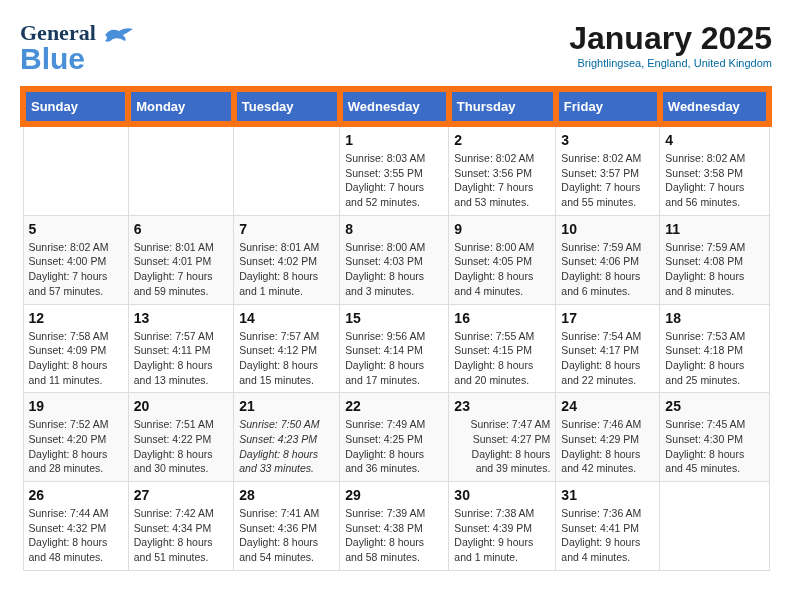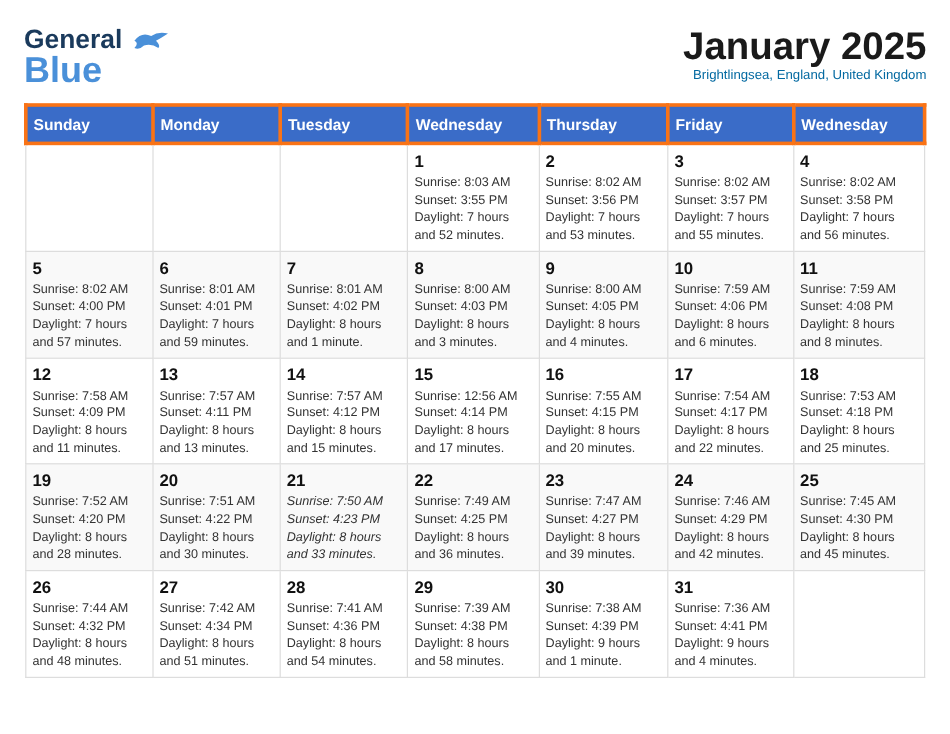--- a/index.html
+++ b/index.html
@@ -41,21 +41,21 @@
     }
     thead tr {
       background: #3a6cc8;
       color: #fff;
     }
     thead th {
       padding: 7px 5px;
       text-align: left;
       font-size: 13px;
       font-weight: bold;
-      border: 3px solid #f97316;
+      border: 6px solid #f97316;
     }
     tbody tr {
       border-bottom: 1px solid #ccc;
     }
     tbody td {
       vertical-align: top;
       padding: 5px;
       border: 1px solid #ddd;
       min-height: 80px;
       width: 113px;
@@ -80,21 +80,21 @@
       gap: 4px;
     }
   </style>
 </head>
 <body>
 
 <div class="header">
   <div class="logo-wrapper">
     <div class="logo">
       <div style="display:flex;align-items:center;gap:4px;">
-        <div style="font-size:22px;font-weight:bold;color:#1a3a5c;">
+        <div style="font-size:22px;font-weight:bold;color:#1a3a5c;font-family:Liberation Serif, serif;">
           <span style="color:#1a3a5c;">General</span>
           <svg width="32" height="20" viewBox="0 0 32 20" style="display:inline-block;vertical-align:middle;margin-left:2px;">
             <path d="M2,10 Q8,2 16,6 Q22,2 30,4 Q24,8 20,10 Q24,14 22,16 Q16,12 10,14 Q6,18 2,16 Q6,12 2,10Z" fill="#4a90d9"></path>
           </svg>
         </div>
       </div>
       <div style="font-size:30px;font-weight:bold;color:#4a90d9;margin-top:-4px;">Blue</div>
     </div>
   </div>
   <div class="title-block">
@@ -203,21 +203,21 @@
 Daylight: 8 hours and 13 minutes.</div>
         </td>
         <td>
           <span class="day-number">14</span>
           <div class="day-info" style="white-space: pre-line;">Sunrise: 7:57 AM
 Sunset: 4:12 PM
 Daylight: 8 hours and 15 minutes.</div>
         </td>
         <td>
           <span class="day-number">15</span>
-          <div class="day-info" style="white-space: pre-line;">Sunrise: 12:56 AM
+          <div class="day-info" style="white-space: pre-line;">Sunrise: 9:56 AM
 Sunset: 4:14 PM
 Daylight: 8 hours and 17 minutes.</div>
         </td>
         <td>
           <span class="day-number">16</span>
           <div class="day-info" style="white-space: pre-line;">Sunrise: 7:55 AM
 Sunset: 4:15 PM
 Daylight: 8 hours and 20 minutes.</div>
         </td>
         <td>
@@ -253,21 +253,21 @@
 Daylight: 8 hours and 33 minutes.</div>
         </td>
         <td>
           <span class="day-number">22</span>
           <div class="day-info" style="white-space: pre-line;">Sunrise: 7:49 AM
 Sunset: 4:25 PM
 Daylight: 8 hours and 36 minutes.</div>
         </td>
         <td>
           <span class="day-number">23</span>
-          <div class="day-info" style="white-space: pre-line;">Sunrise: 7:47 AM
+          <div class="day-info" style="white-space: pre-line; text-align: right;">Sunrise: 7:47 AM
 Sunset: 4:27 PM
 Daylight: 8 hours and 39 minutes.</div>
         </td>
         <td>
           <span class="day-number">24</span>
           <div class="day-info" style="white-space: pre-line;">Sunrise: 7:46 AM
 Sunset: 4:29 PM
 Daylight: 8 hours and 42 minutes.</div>
         </td>
         <td>

